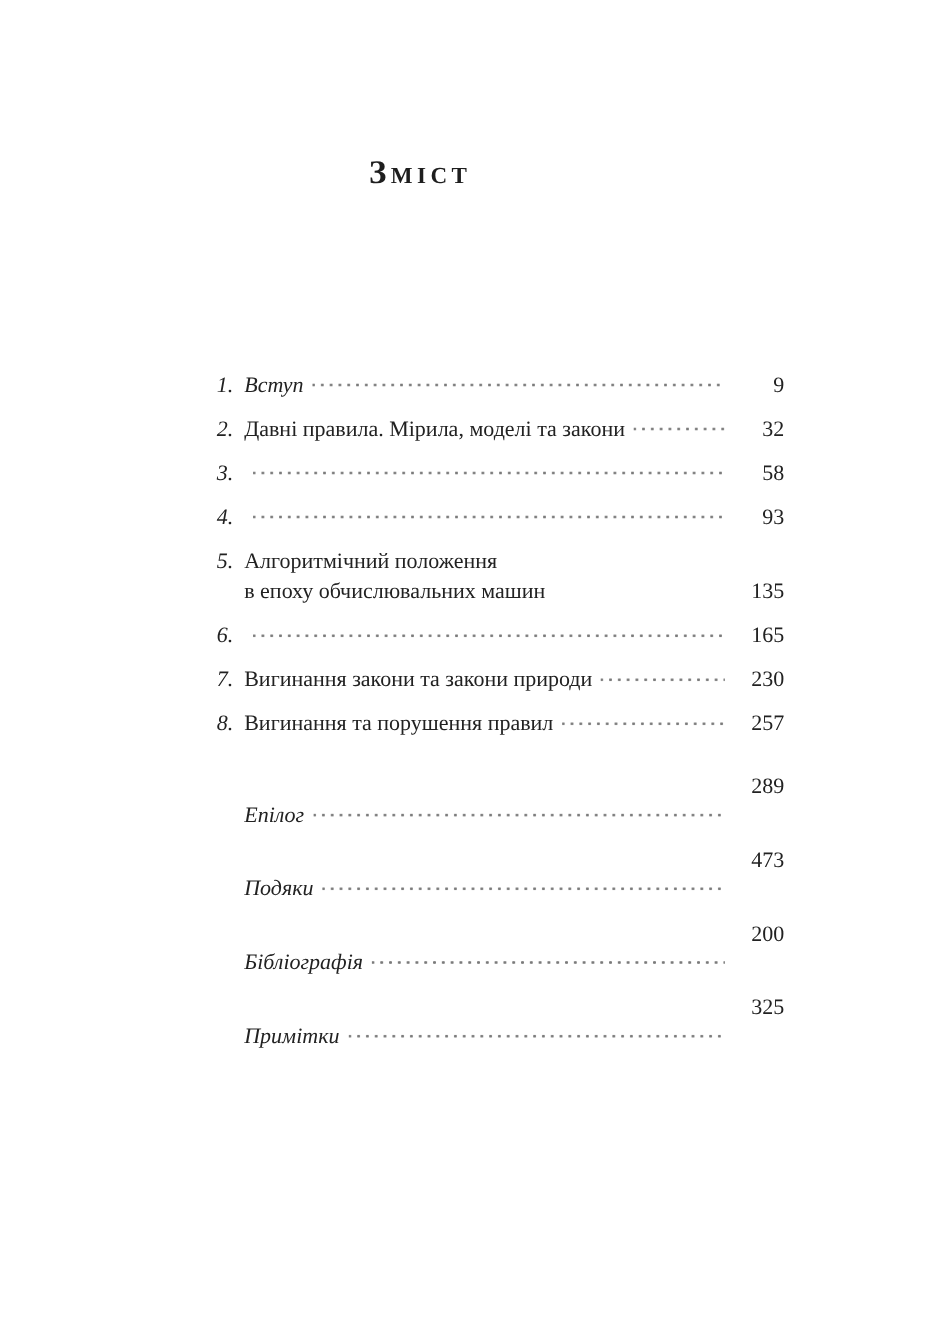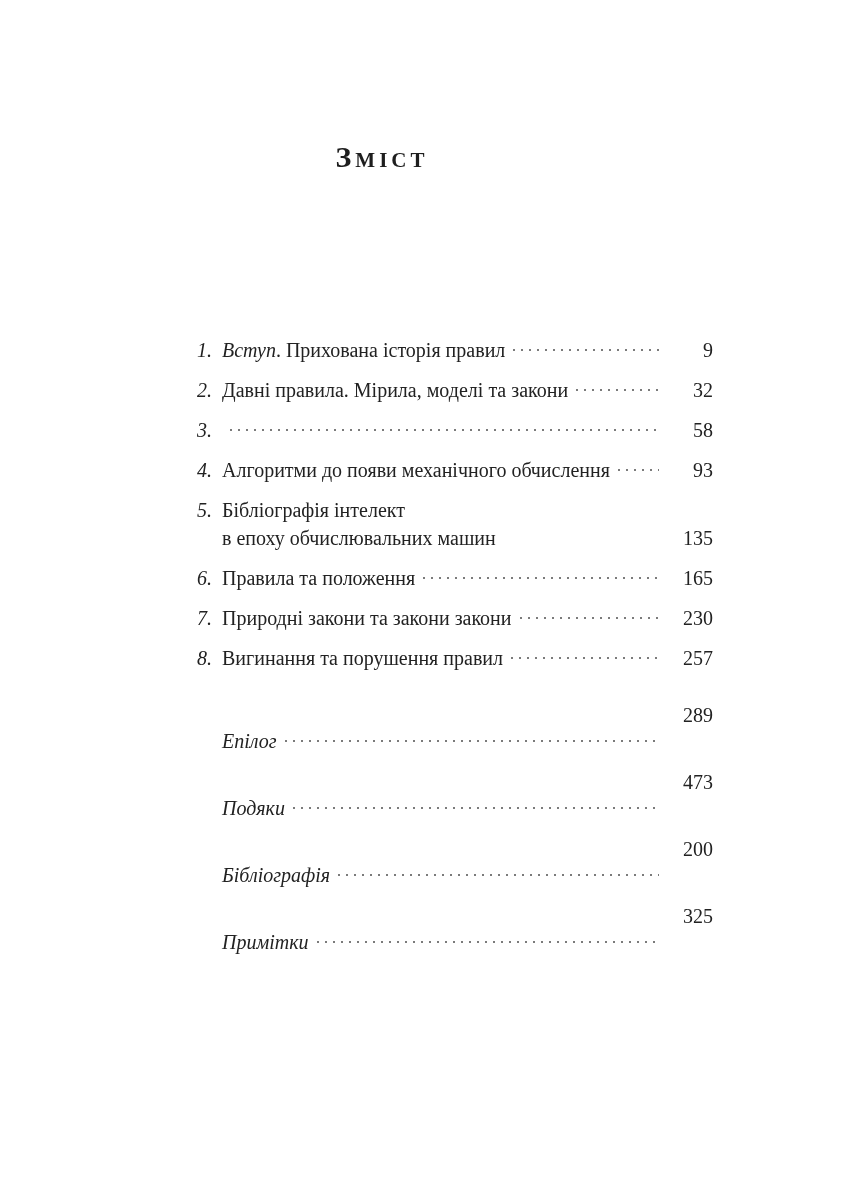--- a/index.html
+++ b/index.html
@@ -109,67 +109,64 @@
 
 <div class="page">
 
   <h1 class="title">Зміст</h1>
 
   <div class="toc">
 
     <div class="row">
       <span class="num">1.</span>
       <span class="t em">Вступ</span>
-      <span class="t">. Прихована історія правил</span>
       <span class="leader"></span>
       <span class="pg">9</span>
     </div>
 
     <div class="row">
       <span class="num">2.</span>
       <span class="t">Давні правила. Мірила, моделі та закони</span>
       <span class="leader"></span>
       <span class="pg">32</span>
     </div>
 
     <div class="row">
       <span class="num">3.</span>
       <span class="leader"></span>
       <span class="pg">58</span>
     </div>
 
     <div class="row">
       <span class="num">4.</span>
-      <span class="t">Алгоритми до появи механічного обчислення</span>
       <span class="leader"></span>
       <span class="pg">93</span>
     </div>
 
     <div class="row row-multi">
       <span class="num">5.</span>
       <div class="wrap">
-        <div class="l1 t">Бібліографія інтелект</div>
+        <div class="l1 t">Алгоритмічний положення</div>
         <div class="l2">
           <span class="t">в епоху обчислювальних машин</span>
           <span class="leader"></span>
           <span class="pg">135</span>
         </div>
       </div>
     </div>
 
     <div class="row">
       <span class="num">6.</span>
-      <span class="t">Правила та положення</span>
       <span class="leader"></span>
       <span class="pg">165</span>
     </div>
 
     <div class="row">
       <span class="num">7.</span>
-      <span class="t">Природні закони та закони закони</span>
+      <span class="t">Вигинання закони та закони природи</span>
       <span class="leader"></span>
       <span class="pg">230</span>
     </div>
 
     <div class="row">
       <span class="num">8.</span>
       <span class="t">Вигинання та порушення правил</span>
       <span class="leader"></span>
       <span class="pg">257</span>
     </div>

